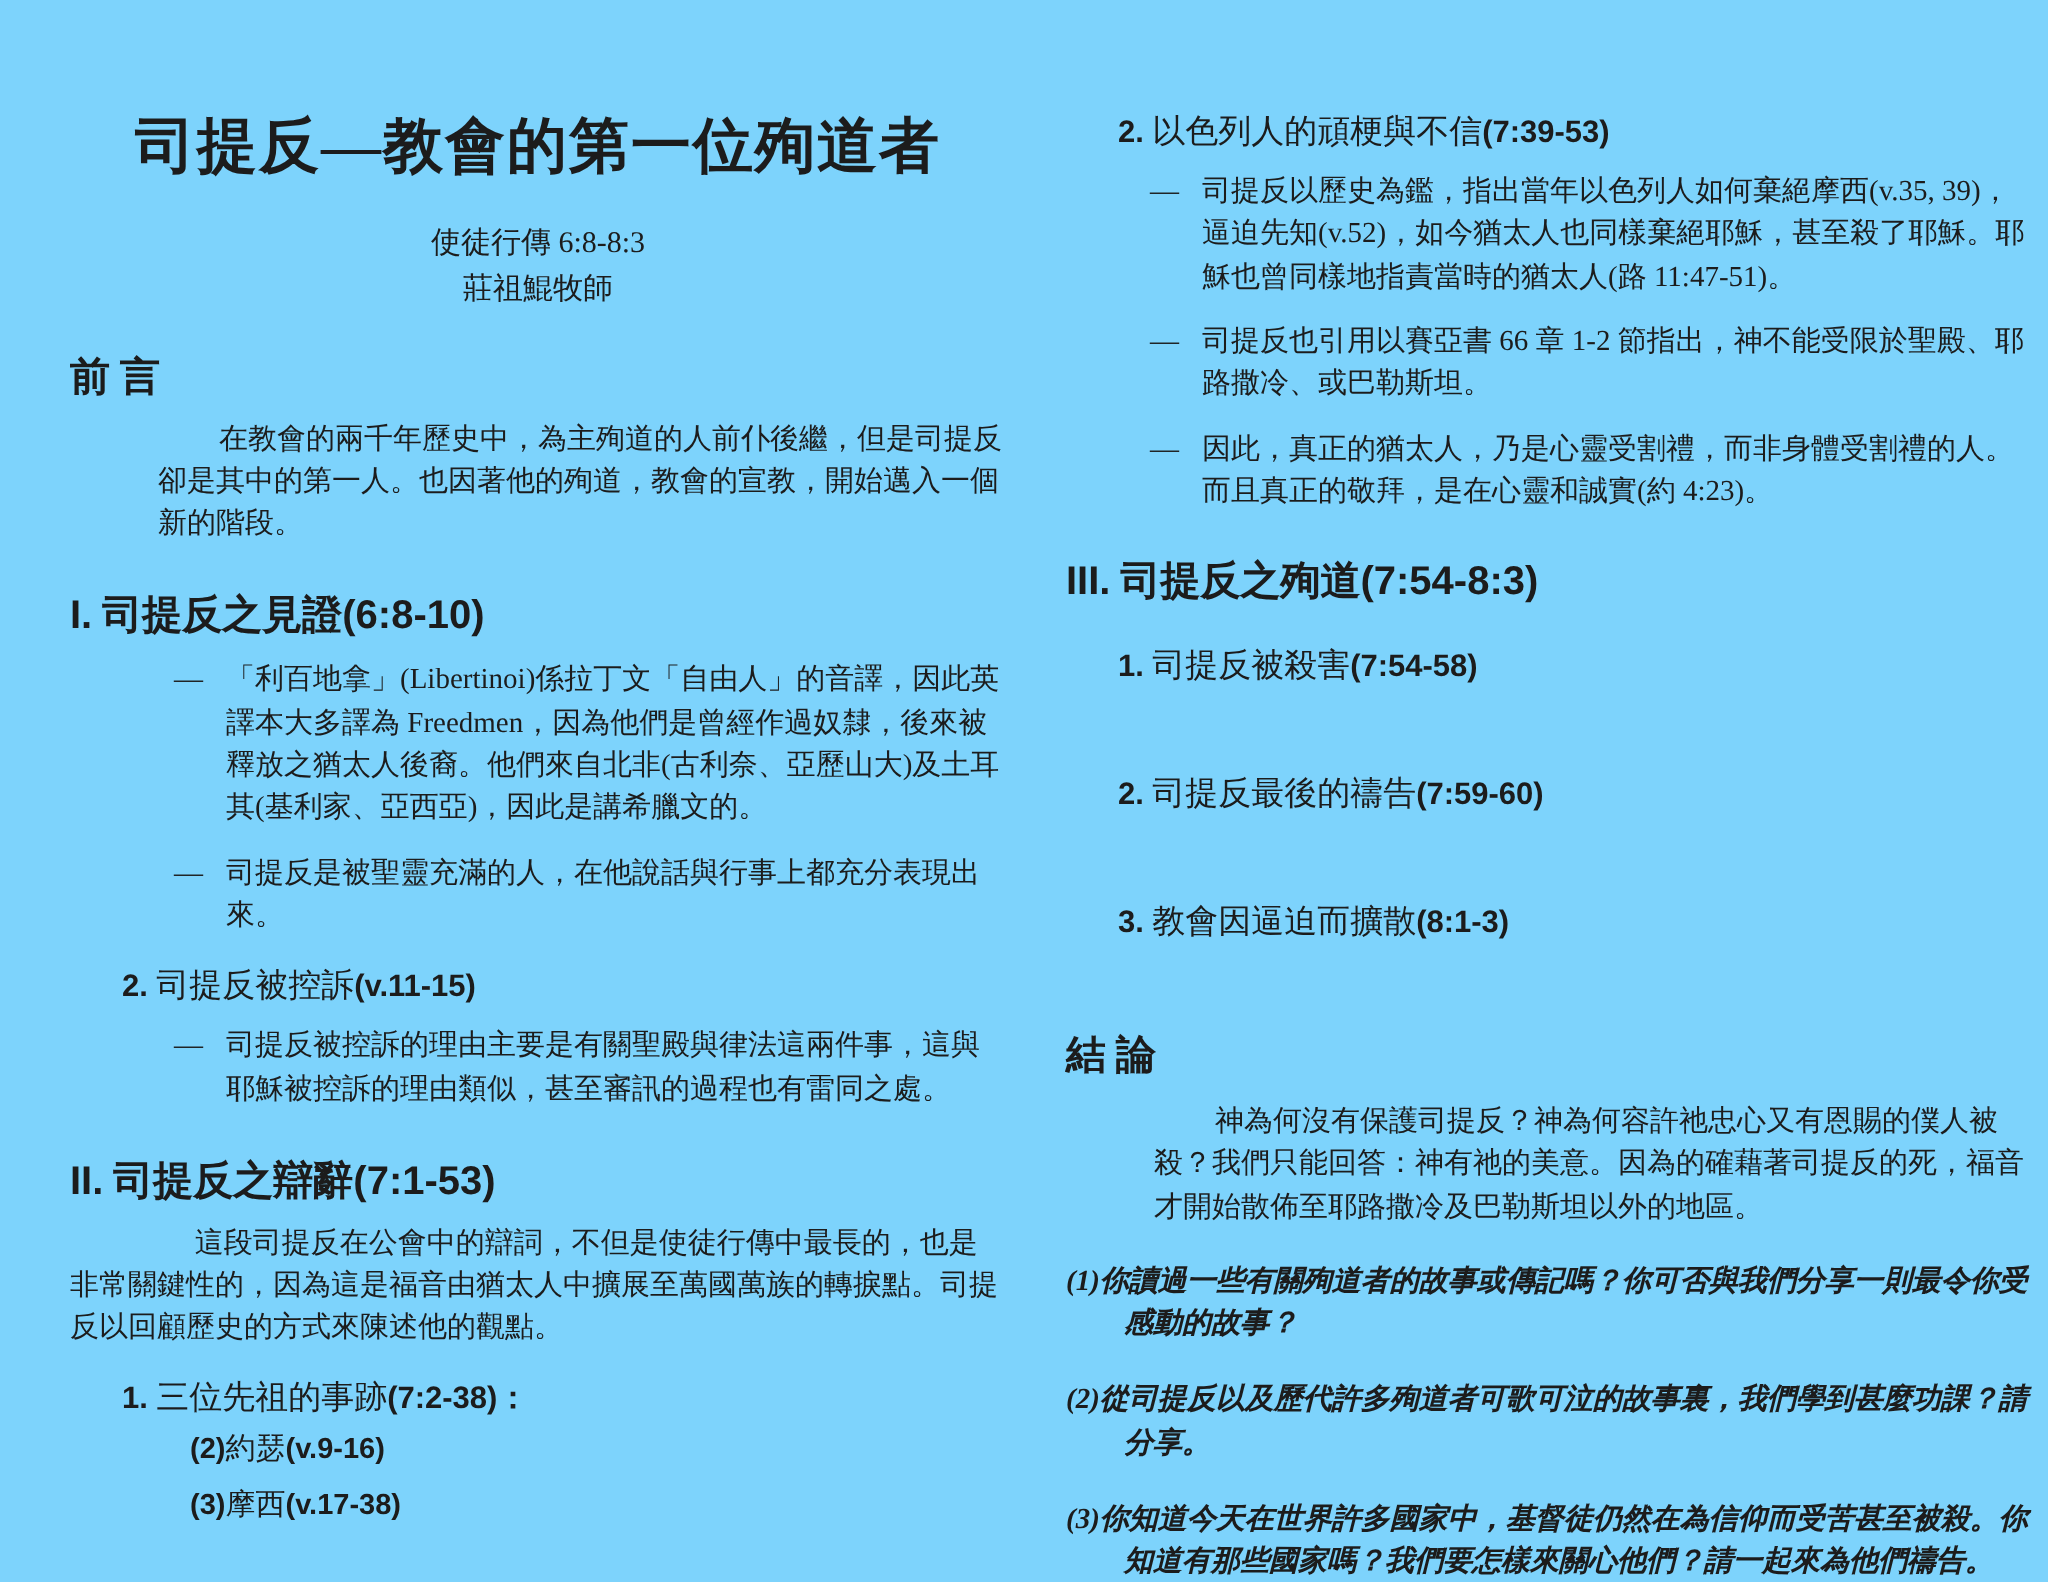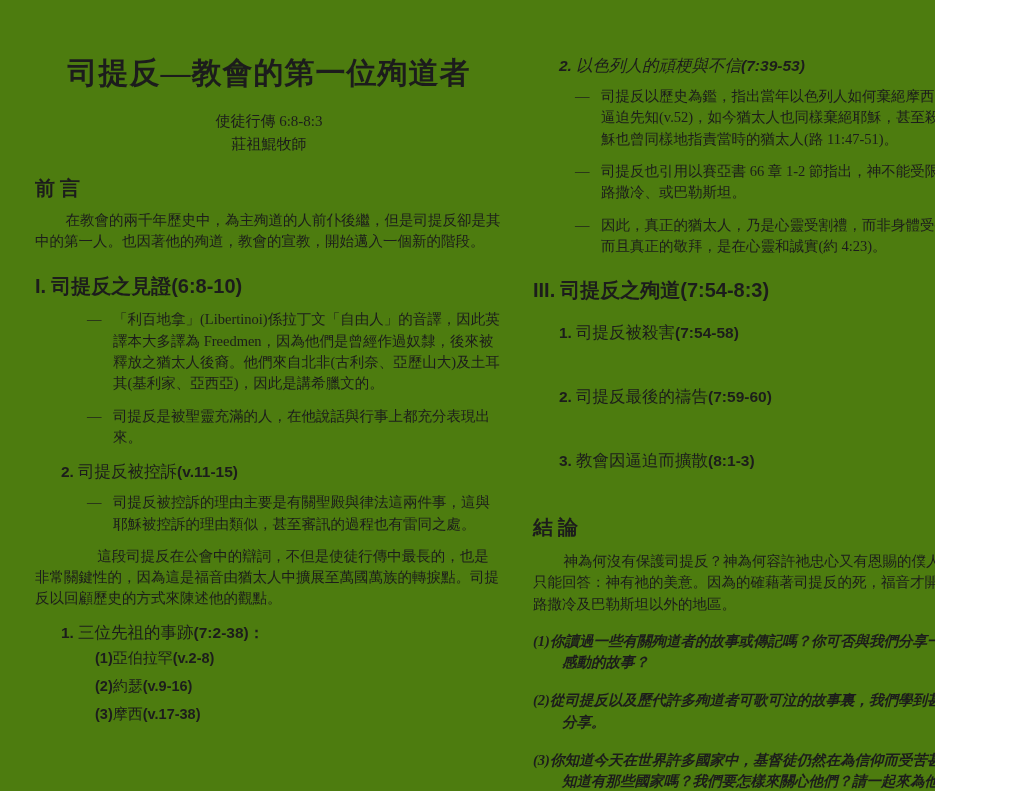--- a/index.html
+++ b/index.html
@@ -1,19 +1,19 @@
 <!DOCTYPE html>
 <html><head>
 <meta charset="utf-8">
 <style>
   html,body{margin:0;padding:0;background:#ffffff;}
   .page{
     position:relative;
-    width:935px;height:791px;
-    background:#4d7c0f;
+    width:1024px;height:791px;
+    background:#7dd3fc;
     color:#1c1c1c;
     font-family:"Liberation Serif", serif;
     overflow:hidden;
   }
   .col{position:absolute;top:45px;}
   .col-left{left:35px;width:468px;}
   .col-right{left:533px;width:482px;}
 
   .doc-title{
     font-size:30px;font-weight:700;text-align:center;
@@ -25,21 +25,21 @@
     font-size:20px;font-weight:700;margin:21px 0 8px;
   }
   .h2 .num,.h2 .ref{font-family:"Liberation Sans",sans-serif;font-weight:700;}
 
   .h3row{
     padding-left:26px;font-size:16.5px;margin:13px 0 5px;
   }
   .h3row .num,.h3row .ref{font-family:"Liberation Sans",sans-serif;font-weight:700;font-size:15.5px;}
 
   .para{font-size:14.5px;line-height:1.46;margin:7px 0;}
-  .ind2{text-indent:2.1em;}
+  .ind2{text-indent:2.1em;margin-left:44px;}
   .ind4{text-indent:4.3em;}
 
   .bullet{display:flex;margin:9px 0 11px;font-size:14.5px;line-height:1.47;}
   .col-left .bullet{padding-left:52px;}
   .col-right .bullet{padding-left:42px;}
   .bullet .dash{flex:0 0 26px;}
   .bullet .btext{flex:1;}
 
   .plist-item{padding-left:60px;font-size:15px;margin:0 0 9px;}
   .plist-item .pre,.plist-item .ref{font-family:"Liberation Sans",sans-serif;font-weight:700;font-size:14.5px;}
@@ -87,42 +87,43 @@
 
     <div class="h3row">
       <span class="num">2.</span>
       <span>司提反被控訴</span><span class="ref">(v.11-15)</span>
     </div>
     <div class="bullet">
       <span class="dash">—</span>
       <span class="btext">司提反被控訴的理由主要是有關聖殿與律法這兩件事，這與耶穌被控訴的理由類似，甚至審訊的過程也有雷同之處。</span>
     </div>
 
+    <div class="h2">
+      <span class="num">II.</span>
+      <span>司提反之辯辭</span><span class="ref">(7:1-53)</span>
+    </div>
     <p class="para ind4">這段司提反在公會中的辯詞，不但是使徒行傳中最長的，也是非常關鍵性的，因為這是福音由猶太人中擴展至萬國萬族的轉捩點。司提反以回顧歷史的方式來陳述他的觀點。</p>
 
     <div class="h3row">
       <span class="num">1.</span>
       <span>三位先祖的事跡</span><span class="ref">(7:2-38)：</span>
     </div>
 
-    <div class="plist-item">
-      <span class="pre">(1)</span><span>亞伯拉罕</span><span class="ref">(v.2-8)</span>
-    </div>
     <div class="plist-item">
       <span class="pre">(2)</span><span>約瑟</span><span class="ref">(v.9-16)</span>
     </div>
     <div class="plist-item">
       <span class="pre">(3)</span><span>摩西</span><span class="ref">(v.17-38)</span>
     </div>
 
   </div>
 
   <div class="col col-right">
 
-    <div class="h3row" style="margin-top:10px;font-style:italic;">
+    <div class="h3row" style="margin-top:10px;">
       <span class="num">2.</span>
       <span>以色列人的頑梗與不信</span><span class="ref">(7:39-53)</span>
     </div>
 
     <div class="bullet">
       <span class="dash">—</span>
       <span class="btext">司提反以歷史為鑑，指出當年以色列人如何棄絕摩西(v.35, 39)，逼迫先知(v.52)，如今猶太人也同樣棄絕耶穌，甚至殺了耶穌。耶穌也曾同樣地指責當時的猶太人(路 11:47-51)。</span>
     </div>
     <div class="bullet">
       <span class="dash">—</span>

